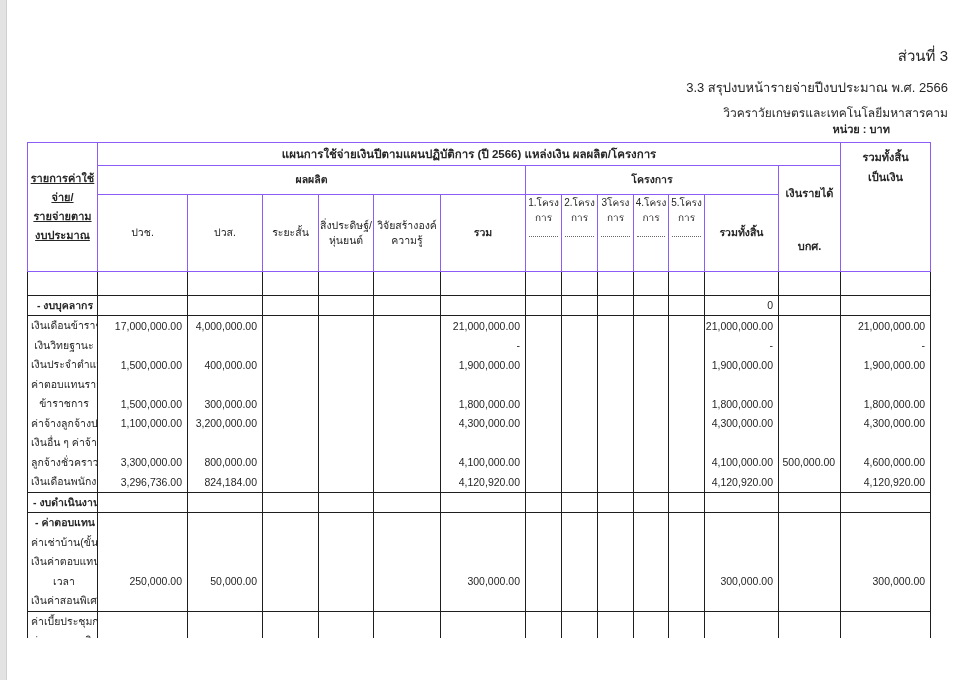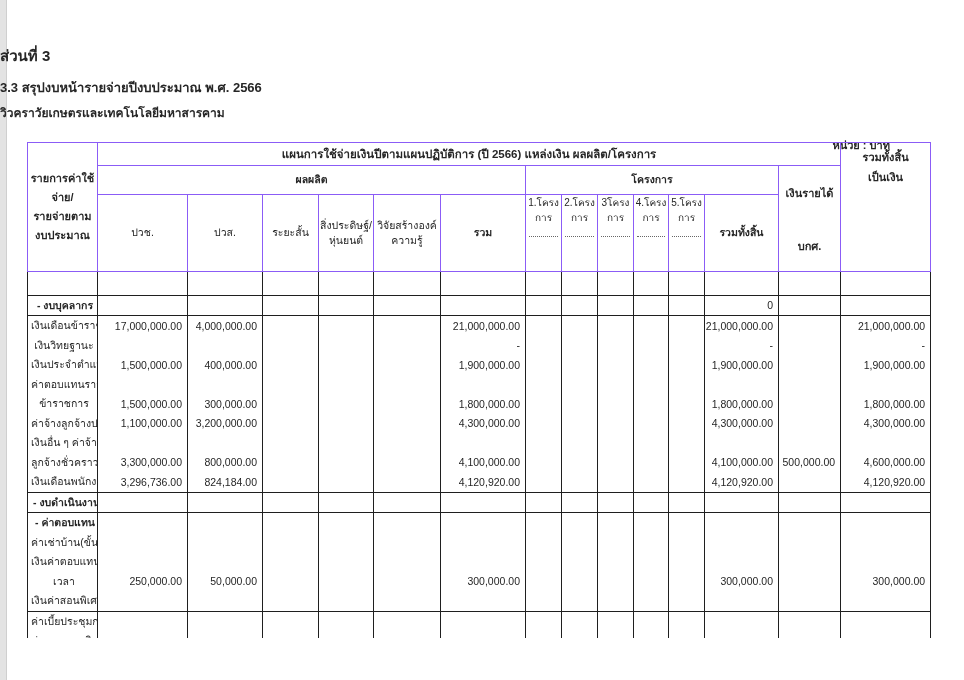--- a/index.html
+++ b/index.html
@@ -1,30 +1,30 @@
 <!DOCTYPE html>
 <html><head>
 <meta charset="utf-8">
 <style>
   html,body{margin:0;padding:0;width:964px;height:680px;background:#ffffff;overflow:hidden;
     font-family:"Liberation Sans",sans-serif;color:#262626;}
   .page{position:relative;width:964px;height:680px;background:#fff;}
   .edge-left{position:absolute;left:0;top:0;width:6px;height:680px;background:#e3e3e3;border-right:1px solid #cfcfcf;}
-  .titles{position:absolute;left:0;right:16px;text-align:left;font-weight:bold;}
+  .titles{position:absolute;left:0;right:16px;text-align:right;font-weight:normal;}
   .t1{top:44px;font-size:15px;}
   .t2{top:77px;font-size:13px;}
   .t3{top:103px;font-size:12px;}
-  .unit{position:absolute;top:136px;right:74px;font-size:11px;font-weight:bold;}
+  .unit{position:absolute;top:120px;right:74px;font-size:11px;font-weight:bold;}
   .table-clip{position:absolute;left:27px;top:142px;width:905px;height:496px;overflow:hidden;}
   table{border-collapse:collapse;table-layout:fixed;width:903px;font-size:10.5px;color:#262626;}
   thead th{border:1px solid #8b5cf6;font-weight:normal;text-align:center;vertical-align:middle;
     white-space:pre-line;padding:0;line-height:1.45;overflow:hidden;}
   tr.hr1{height:23px;} tr.hr2{height:20px;} tr.hr3{height:53px;}
   th.b{font-weight:bold;}
-  th.item{font-size:11px;line-height:1.7;}
+  th.item{font-size:11px;line-height:1.7;text-decoration:underline;}
   th.plan{font-size:11.5px;}
   th.grand{vertical-align:top;padding-top:5px;font-size:11px;line-height:1.8;}
   th.inc{vertical-align:top;font-size:11px;}
   th.inc .l1{display:block;margin-top:4px;}
   th.inc .l2{display:block;margin-top:21px;}
   th.pj{vertical-align:top;padding-top:0;font-size:10px;line-height:1.5;}
   th.pj .dot{border-bottom:1px dotted #666;margin:10px 3px 0 3px;height:1px;}
   tbody td{border-left:1px solid #1f1f1f;border-right:1px solid #1f1f1f;border-top:none;border-bottom:none;
     padding:0;height:19.5px;overflow:hidden;white-space:nowrap;vertical-align:middle;}
   tbody tr.bb td{border-bottom:1px solid #1f1f1f;}

